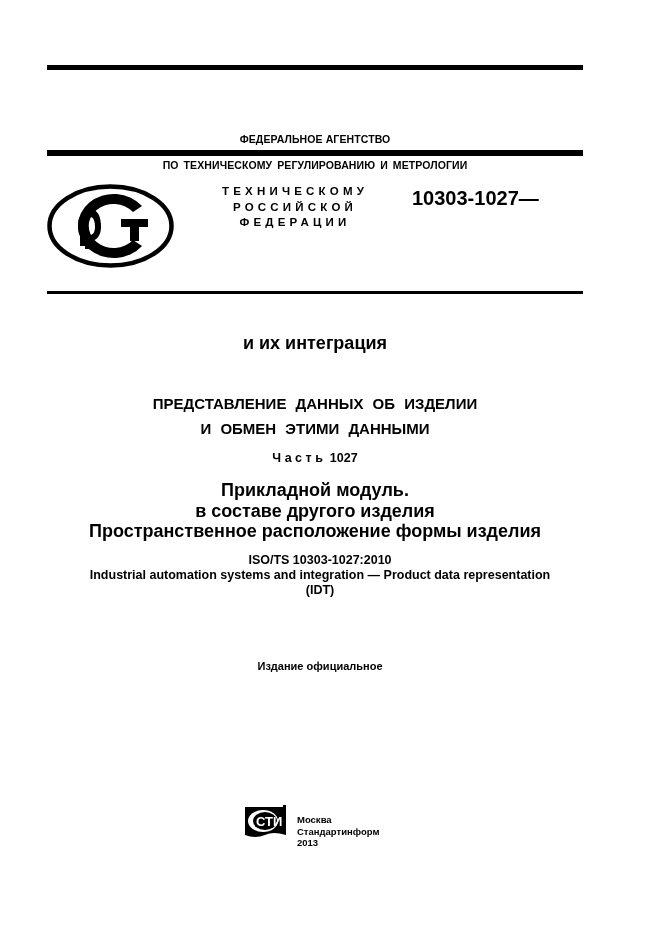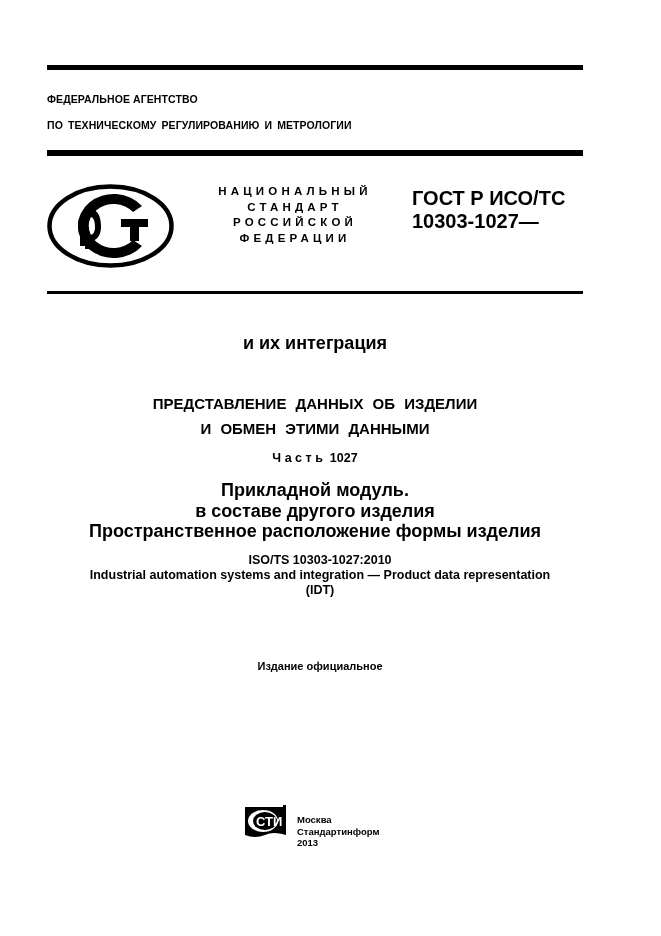--- a/index.html
+++ b/index.html
@@ -22,23 +22,25 @@
       background: #000;
     }
     .rule-top { top: 65px; height: 5px; }
     .rule-mid { top: 150px; height: 6px; }
     .rule-low { top: 291px; height: 3px; }
 
     .agency {
       position: absolute;
       left: 47px;
       width: 536px;
+      text-align: center;
       font-weight: bold;
       font-size: 10.5px;
       letter-spacing: 0.1px;
+      margin-top: 40px;
     }
     .agency-1 { top: 93px; }
     .agency-2 { top: 119px; word-spacing: 2px; }
 
     .logo {
       position: absolute;
       left: 47px;
       top: 184px;
       width: 127px;
       height: 84px;
@@ -150,28 +152,26 @@
 
     <path d="M45 26 C35 26 31 33 31 42 C31 51 36 57 43 57 C50 57 54 51 54 43 C54 33 51 26 45 26 Z M43 33 C47 33 48 38 48 43 C48 48 46 51 43 51 C40 51 38 48 38 43 L38 62 L33 62 L33 40 C33 35 38 33 43 33 Z" fill="#000"></path>
     <rect x="38" y="43" width="4" height="22" fill="#000"></rect>
 
     <rect x="74" y="35" width="27" height="8" fill="#000"></rect>
     <rect x="83" y="35" width="9" height="22" fill="#000"></rect>
   </svg>
 </div>
 
 <div class="national">
-  <div>НАЦИОНАЛЬНЫЙ</div>
-  <div>СТАНДАРТ</div>
+  <div>ТЕХНИЧЕСКОМУ</div>
   <div>РОССИЙСКОЙ</div>
   <div>ФЕДЕРАЦИИ</div>
 </div>
 
 <div class="gost">
-  <div>ГОСТ Р ИСО/ТС</div>
   <div>10303-1027—</div>
 </div>
 
 <div class="rule rule-low"></div>
 
 <div class="center-block series-title">
   <div>и их интеграция</div>
 </div>
 
 <div class="center-block main-title">

